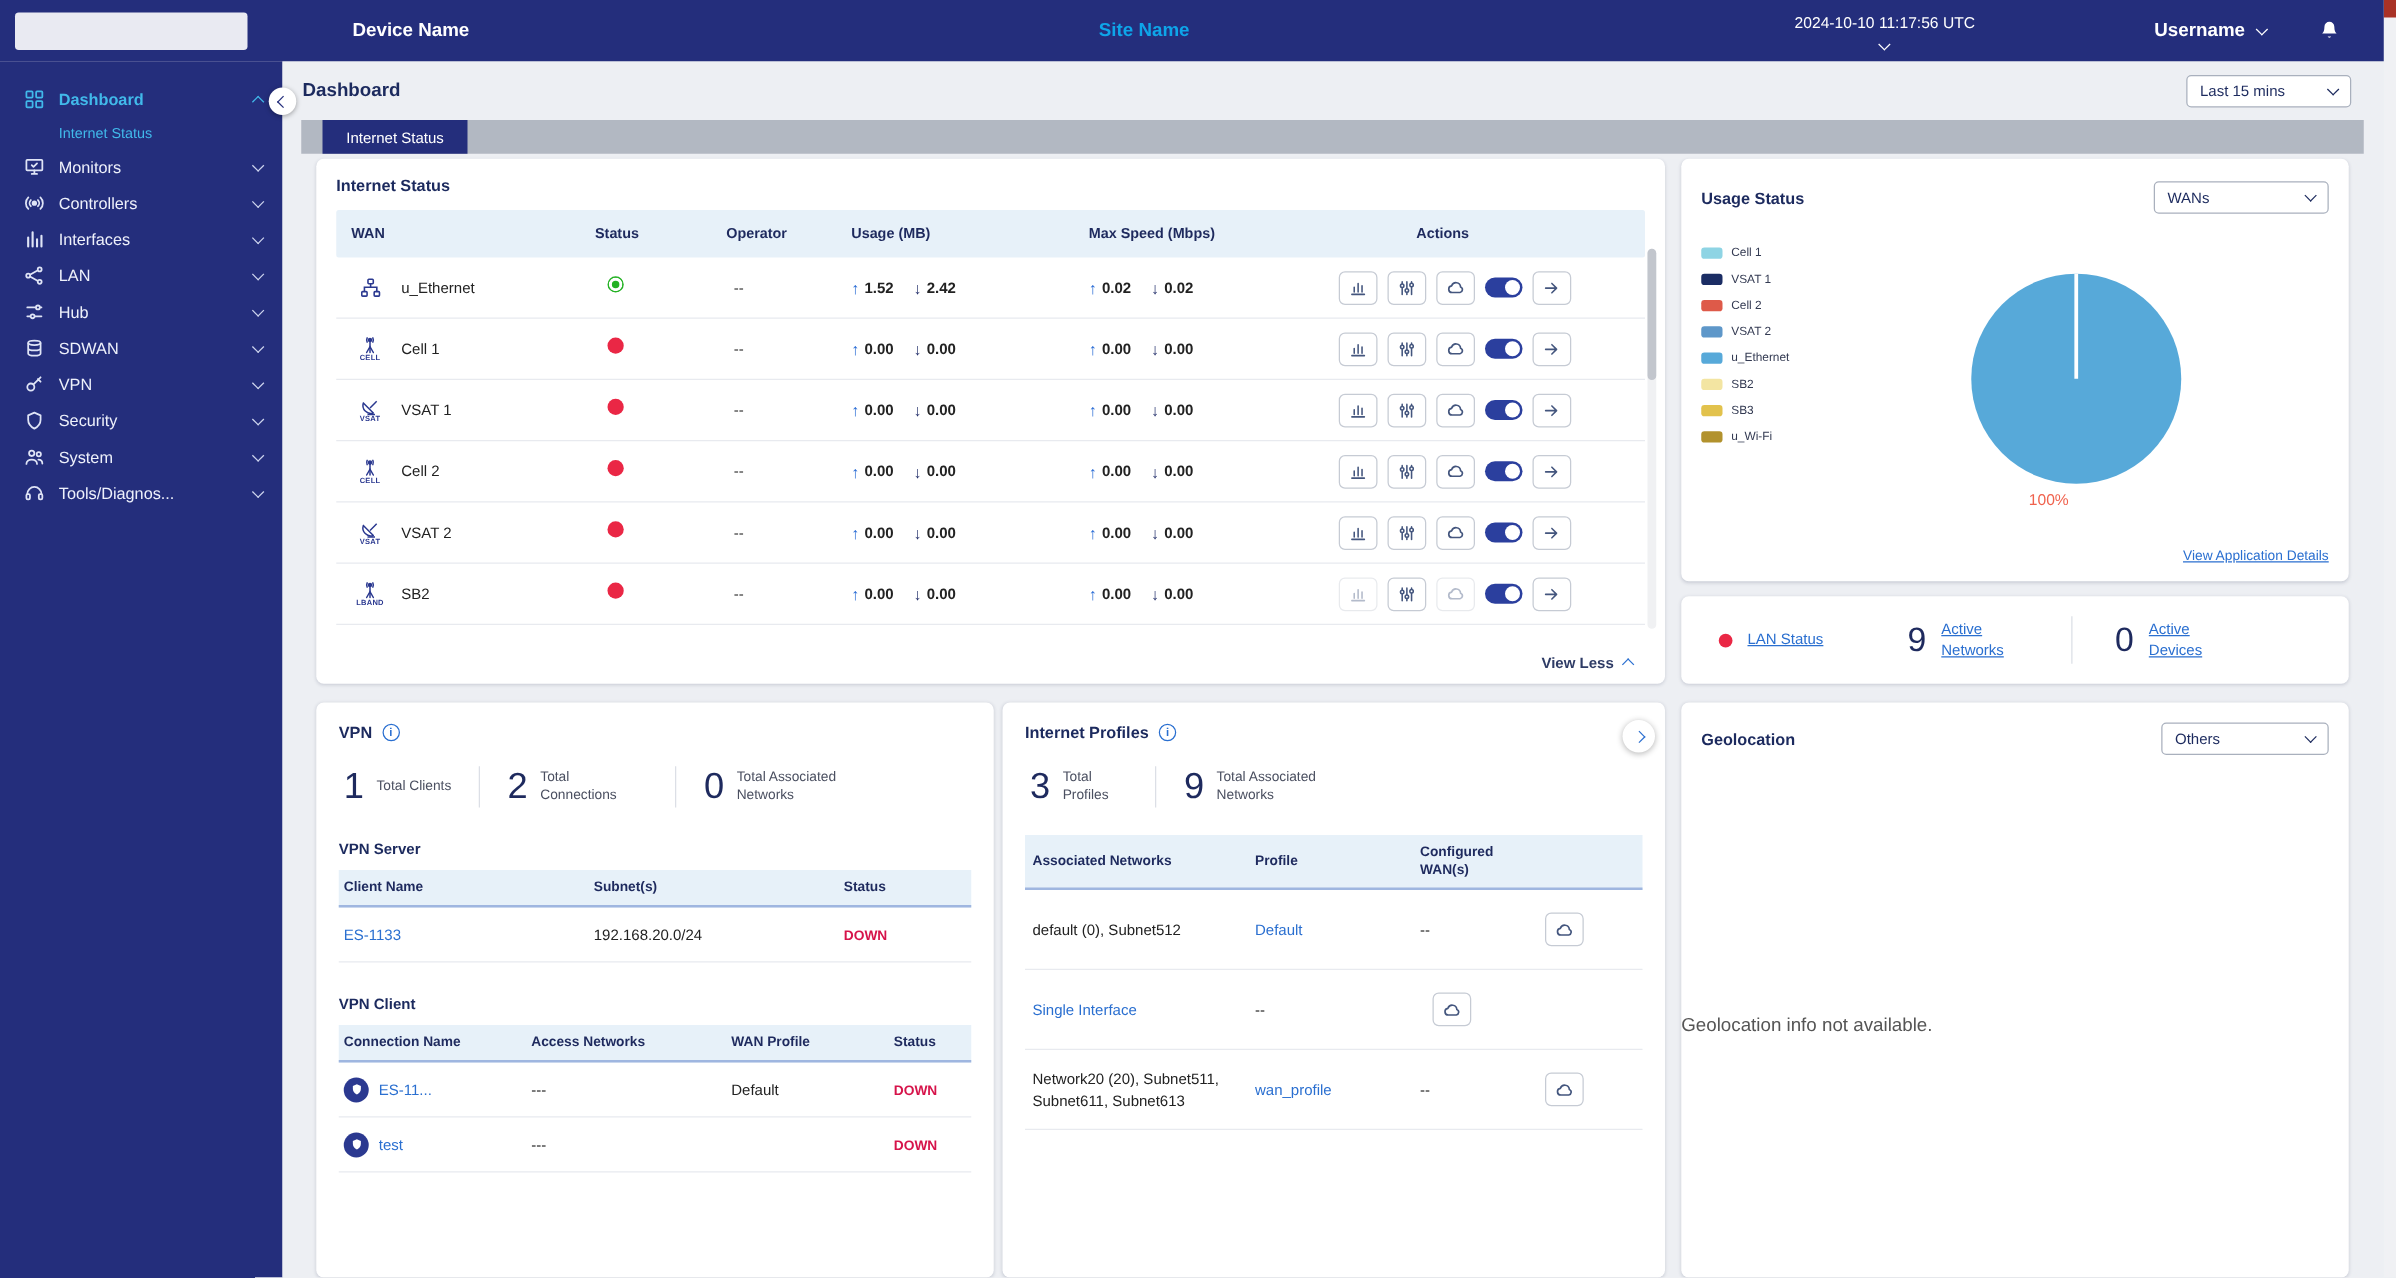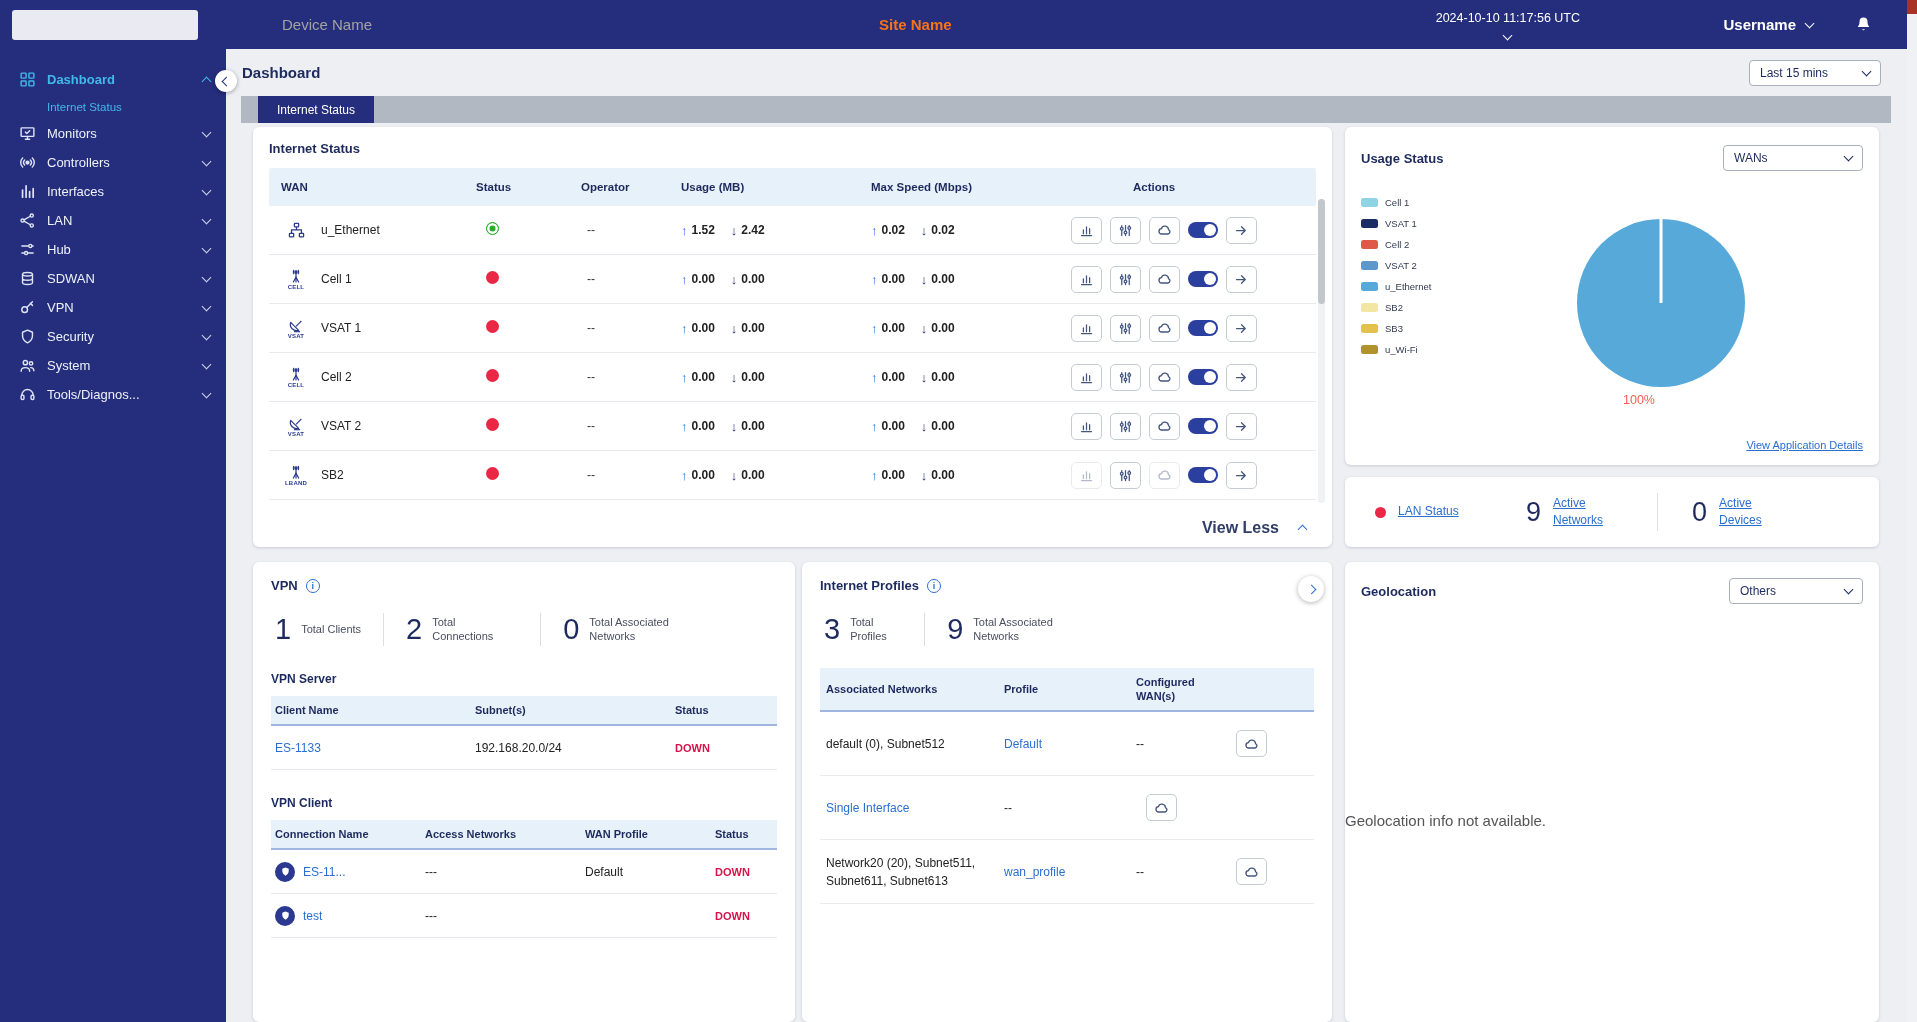--- a/index.html
+++ b/index.html
@@ -10,22 +10,22 @@
   
   .cv { width:7px; height:7px; border-right:1.7px solid currentColor; border-bottom:1.7px solid currentColor; display:inline-block; }
   .cv.down  { transform:rotate(45deg); margin-top:-3px; }
   .cv.up    { transform:rotate(-135deg); margin-top:3px; }
   .cv.left  { transform:rotate(135deg); }
   .cv.right { transform:rotate(-45deg); }
 
   
   #topbar { position:absolute; left:0; top:0; width:1907px; height:49px; background:#242e7c; display:flex; align-items:center; z-index:10; }
   #logo { width:186px; height:30px; background:#e9eaf2; border-radius:3px; margin-left:12px; }
-  #device-name { color:#a3a3a3; font-size:15px; font-weight:400; margin-left:84px; }
-  #site-name { position:absolute; left:48%; transform:translateX(-50%); color:#f97316; font-size:15px; font-weight:700; }
+  #device-name { color:#ffffff; font-size:15px; font-weight:700; margin-left:84px; }
+  #site-name { position:absolute; left:48%; transform:translateX(-50%); color:#0ea5e9; font-size:15px; font-weight:700; }
   #datetime { position:absolute; right:327px; color:#fff; font-size:12.5px; display:flex; align-items:center; gap:10px; cursor:pointer;flex-direction:column; }
   #user { position:absolute; right:94px; color:#fff; font-size:15px; font-weight:700; display:flex; align-items:center; gap:10px; cursor:pointer; }
   #bell { position:absolute; right:34px; cursor:pointer; display:flex; }
 
   
   #pg-scroll { position:absolute; right:0; top:0; width:10px; height:100%; background:#f0f1f4; }
   #pg-scroll .red { width:10px; height:14px; background:#a93226; }
 
   
   #sidebar { position:absolute; left:0; top:49px; width:226px; height:973px; background:#242e7c; display:flex; flex-direction:column; }
@@ -70,21 +70,21 @@
   .usage b { font-weight:700; color:#222; margin-right:12px; }
   .u-arr { color:#2e6fd6; font-weight:700; font-size:13px; }
   .d-arr { color:#24306b; font-weight:700; font-size:13px; }
   .acts { display:flex; align-items:center; gap:8px; padding-left:2px; }
   .act { width:31px; height:27px; border:1px solid #c6cbd4; border-radius:5px; background:#fff; color:#44567e; display:flex; align-items:center; justify-content:center; cursor:pointer; }
   .toggle { width:30px; height:16px; border-radius:9px; background:#2b3f9e; position:relative; display:inline-block; cursor:pointer; }
   .toggle::after { content:''; position:absolute; right:2px; top:2px; width:12px; height:12px; border-radius:50%; background:#fff; }
   .row-dim .act-1, .row-dim .act-3 { opacity:.4; }
   .it-scroll { position:absolute; right:7px; top:72px; bottom:44px; width:7px; background:#f0f1f3; border-radius:4px; }
   .it-thumb { width:7px; height:105px; background:#c2c6cd; border-radius:4px; cursor:pointer; }
-  #view-less { position:absolute; right:26px; bottom:10px; display:flex; align-items:center; gap:20px; font-size:16px; font-weight:600; color:#2f3c66; cursor:pointer; }
+  #view-less { position:absolute; right:26px; bottom:10px; display:flex; align-items:center; gap:8px; font-size:12px; font-weight:600; color:#2f3c66; cursor:pointer; }
   #view-less .cv { color:#2a6fd0; }
 
   
   #card-usage { left:1119px; top:78px; width:534px; height:338px; padding:18px 16px; }
   #usage-head { display:flex; align-items:center; justify-content:space-between; }
   #usage-filter { width:140px; }
   .legend { margin-top:26px; display:flex; flex-direction:column; gap:10px; }
   .lg-item { display:flex; align-items:center; gap:7px; }
   .lg-swatch { width:17px; height:9px; border-radius:2.5px; flex:none; }
   .lg-label { font-size:9.5px; color:#333a52; }

